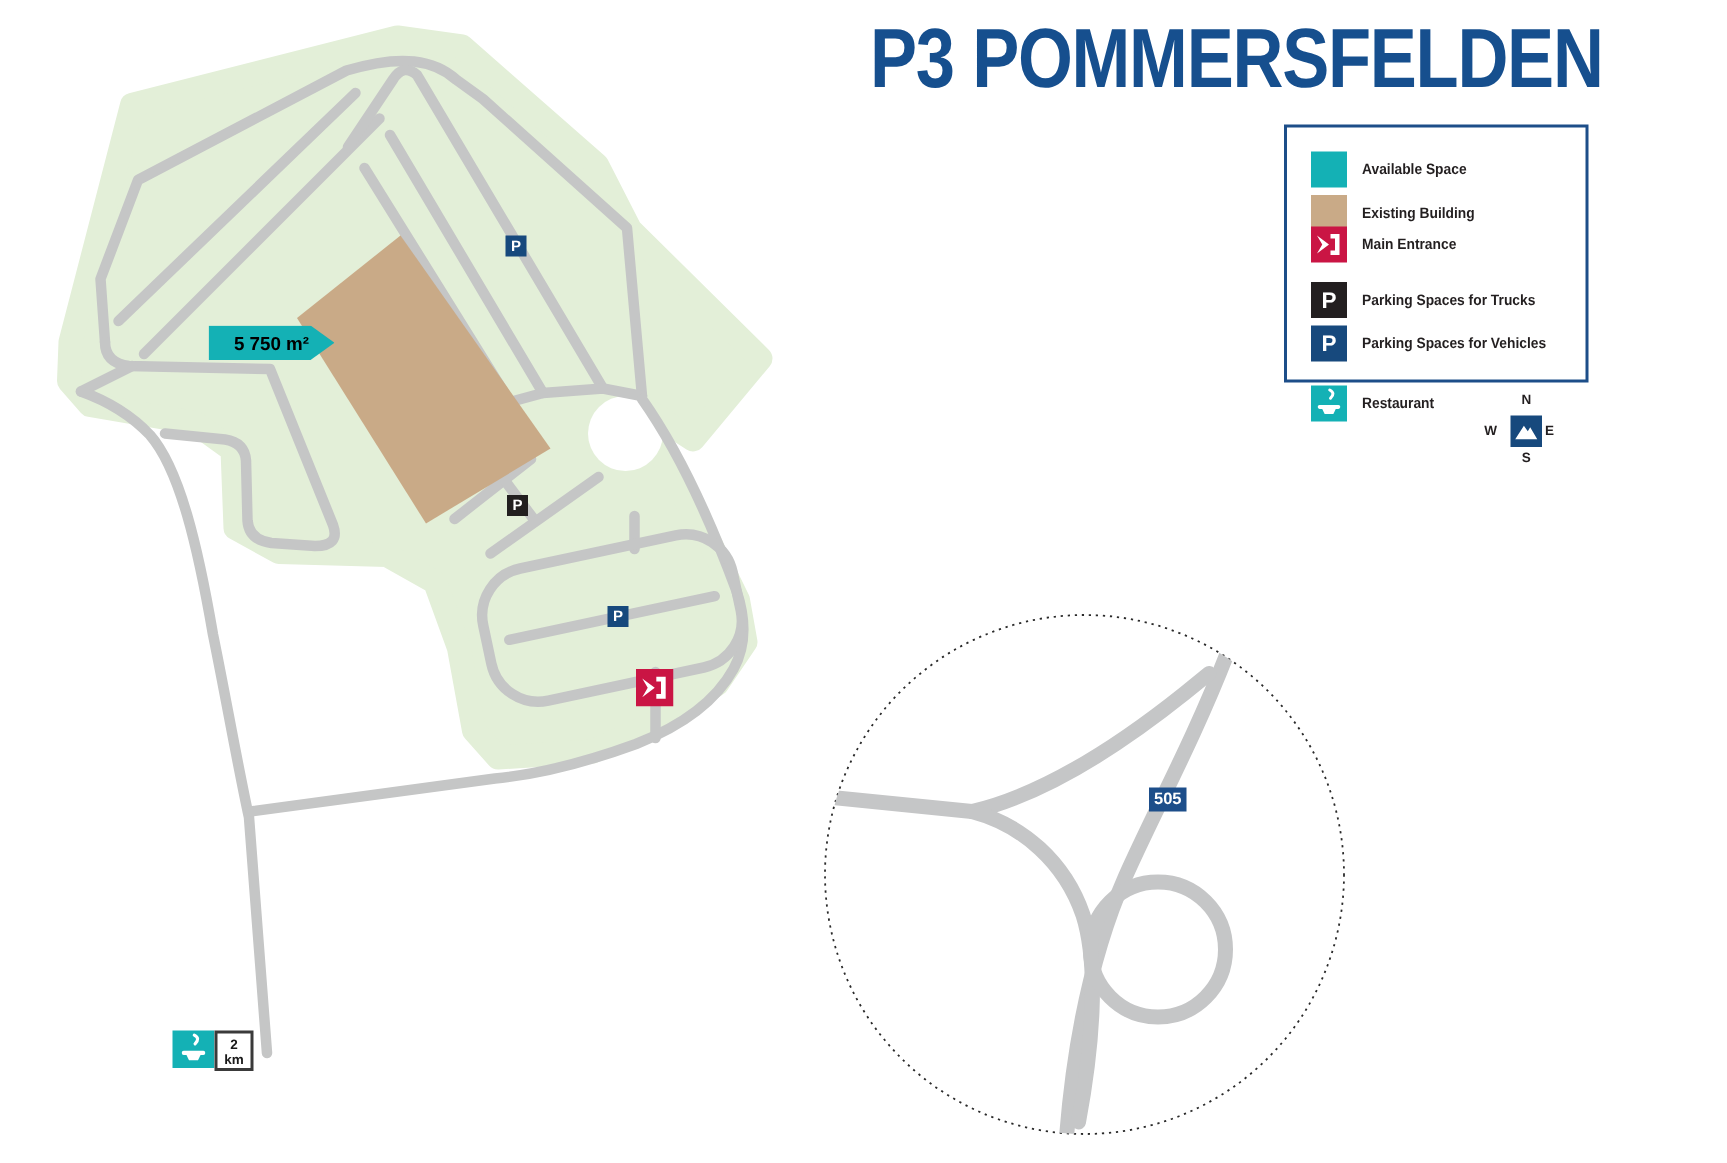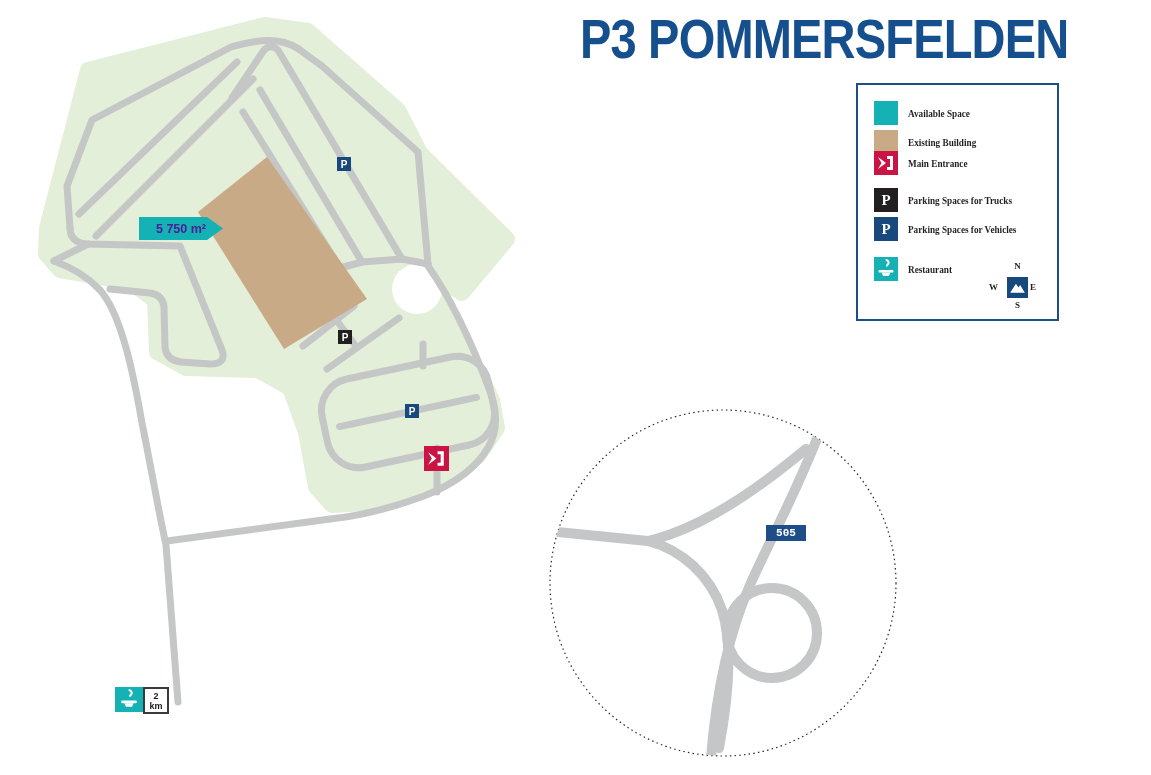--- a/index.html
+++ b/index.html
@@ -6,47 +6,47 @@
   body{width:1151px;height:775px;position:relative;overflow:hidden;
        font-family:"Liberation Sans","DejaVu Sans",sans-serif;}
   .abs{position:absolute;}
 
   
   #title{top:6px;right:83px;font-size:56px;font-weight:700;color:#164f8e;
          letter-spacing:-1px;transform:scaleX(.84);transform-origin:right top;
          white-space:nowrap;margin:0;}
 
   
-  #legend{left:856px;top:83px;width:203px;height:238px;border:2px solid #1d4e89;
-          background:#fff;box-sizing:border-box;font-family:Liberation Serif, serif;}
+  #legend{left:856px;top:83px;width:203px;height:172px;border:2px solid #1d4e89;
+          background:#fff;box-sizing:border-box;}
   .lrow{position:absolute;left:16px;height:24px;display:flex;align-items:center;}
   .swatch{width:24px;height:24px;flex:0 0 24px;position:relative;}
   .lrow .lbl{margin-left:10px;font-size:10px;font-weight:700;color:#231f20;
              transform:scaleX(.92);transform-origin:left center;white-space:nowrap;}
   .sw-teal{background:#14b1b5;} .sw-tan{background:#c9aa87;}
   .sw-red{background:#ca1544;}  .sw-black{background:#231f20;}
   .sw-blue{background:#17497d;}
   .pletter{width:100%;height:100%;display:flex;align-items:center;justify-content:center;
            color:#fff;font-weight:700;font-size:15px;}
 
   
   .cletter{position:absolute;font-size:9px;font-weight:700;color:#231f20;width:21px;text-align:center;}
 
   
   .pmark{width:14px;height:14px;color:#fff;font-size:10px;font-weight:700;
          display:flex;align-items:center;justify-content:center;}
   .pmark.blue{background:#17497d;} .pmark.black{background:#221f1f;}
 
   #tag5750{left:139px;top:217px;width:84px;height:23px;background:#14b1b5;
            clip-path:polygon(0 0,81% 0,100% 50%,81% 100%,0 100%);
-           color:#4c1d95;font-size:12.5px;font-weight:700;display:flex;align-items:center;
+           color:#000000;font-size:12.5px;font-weight:700;display:flex;align-items:center;
            justify-content:center;padding-right:12px;box-sizing:border-box;white-space:nowrap;padding-left:12px;}
 
-  #badge505{left:766px;top:525px;width:40px;height:16px;background:#1d4e8a;color:#fff;
-            font-size:11px;font-weight:700;display:flex;align-items:center;justify-content:center;font-family:Liberation Mono, monospace;}
+  #badge505{left:766px;top:525px;width:25px;height:16px;background:#1d4e8a;color:#fff;
+            font-size:11px;font-weight:700;display:flex;align-items:center;justify-content:center;}
 
   #dist{left:115px;top:687px;display:flex;}
   #dist .ricon{width:28px;height:25px;background:#14b1b5;}
   #dist .kmbox{width:22px;height:21px;background:#fff;border:2px solid #3a3a3a;
                font-size:9px;line-height:10px;font-weight:700;color:#1a1a1a;
                text-align:center;padding-top:2px;}
 </style>
 </head>
 <body>
 

